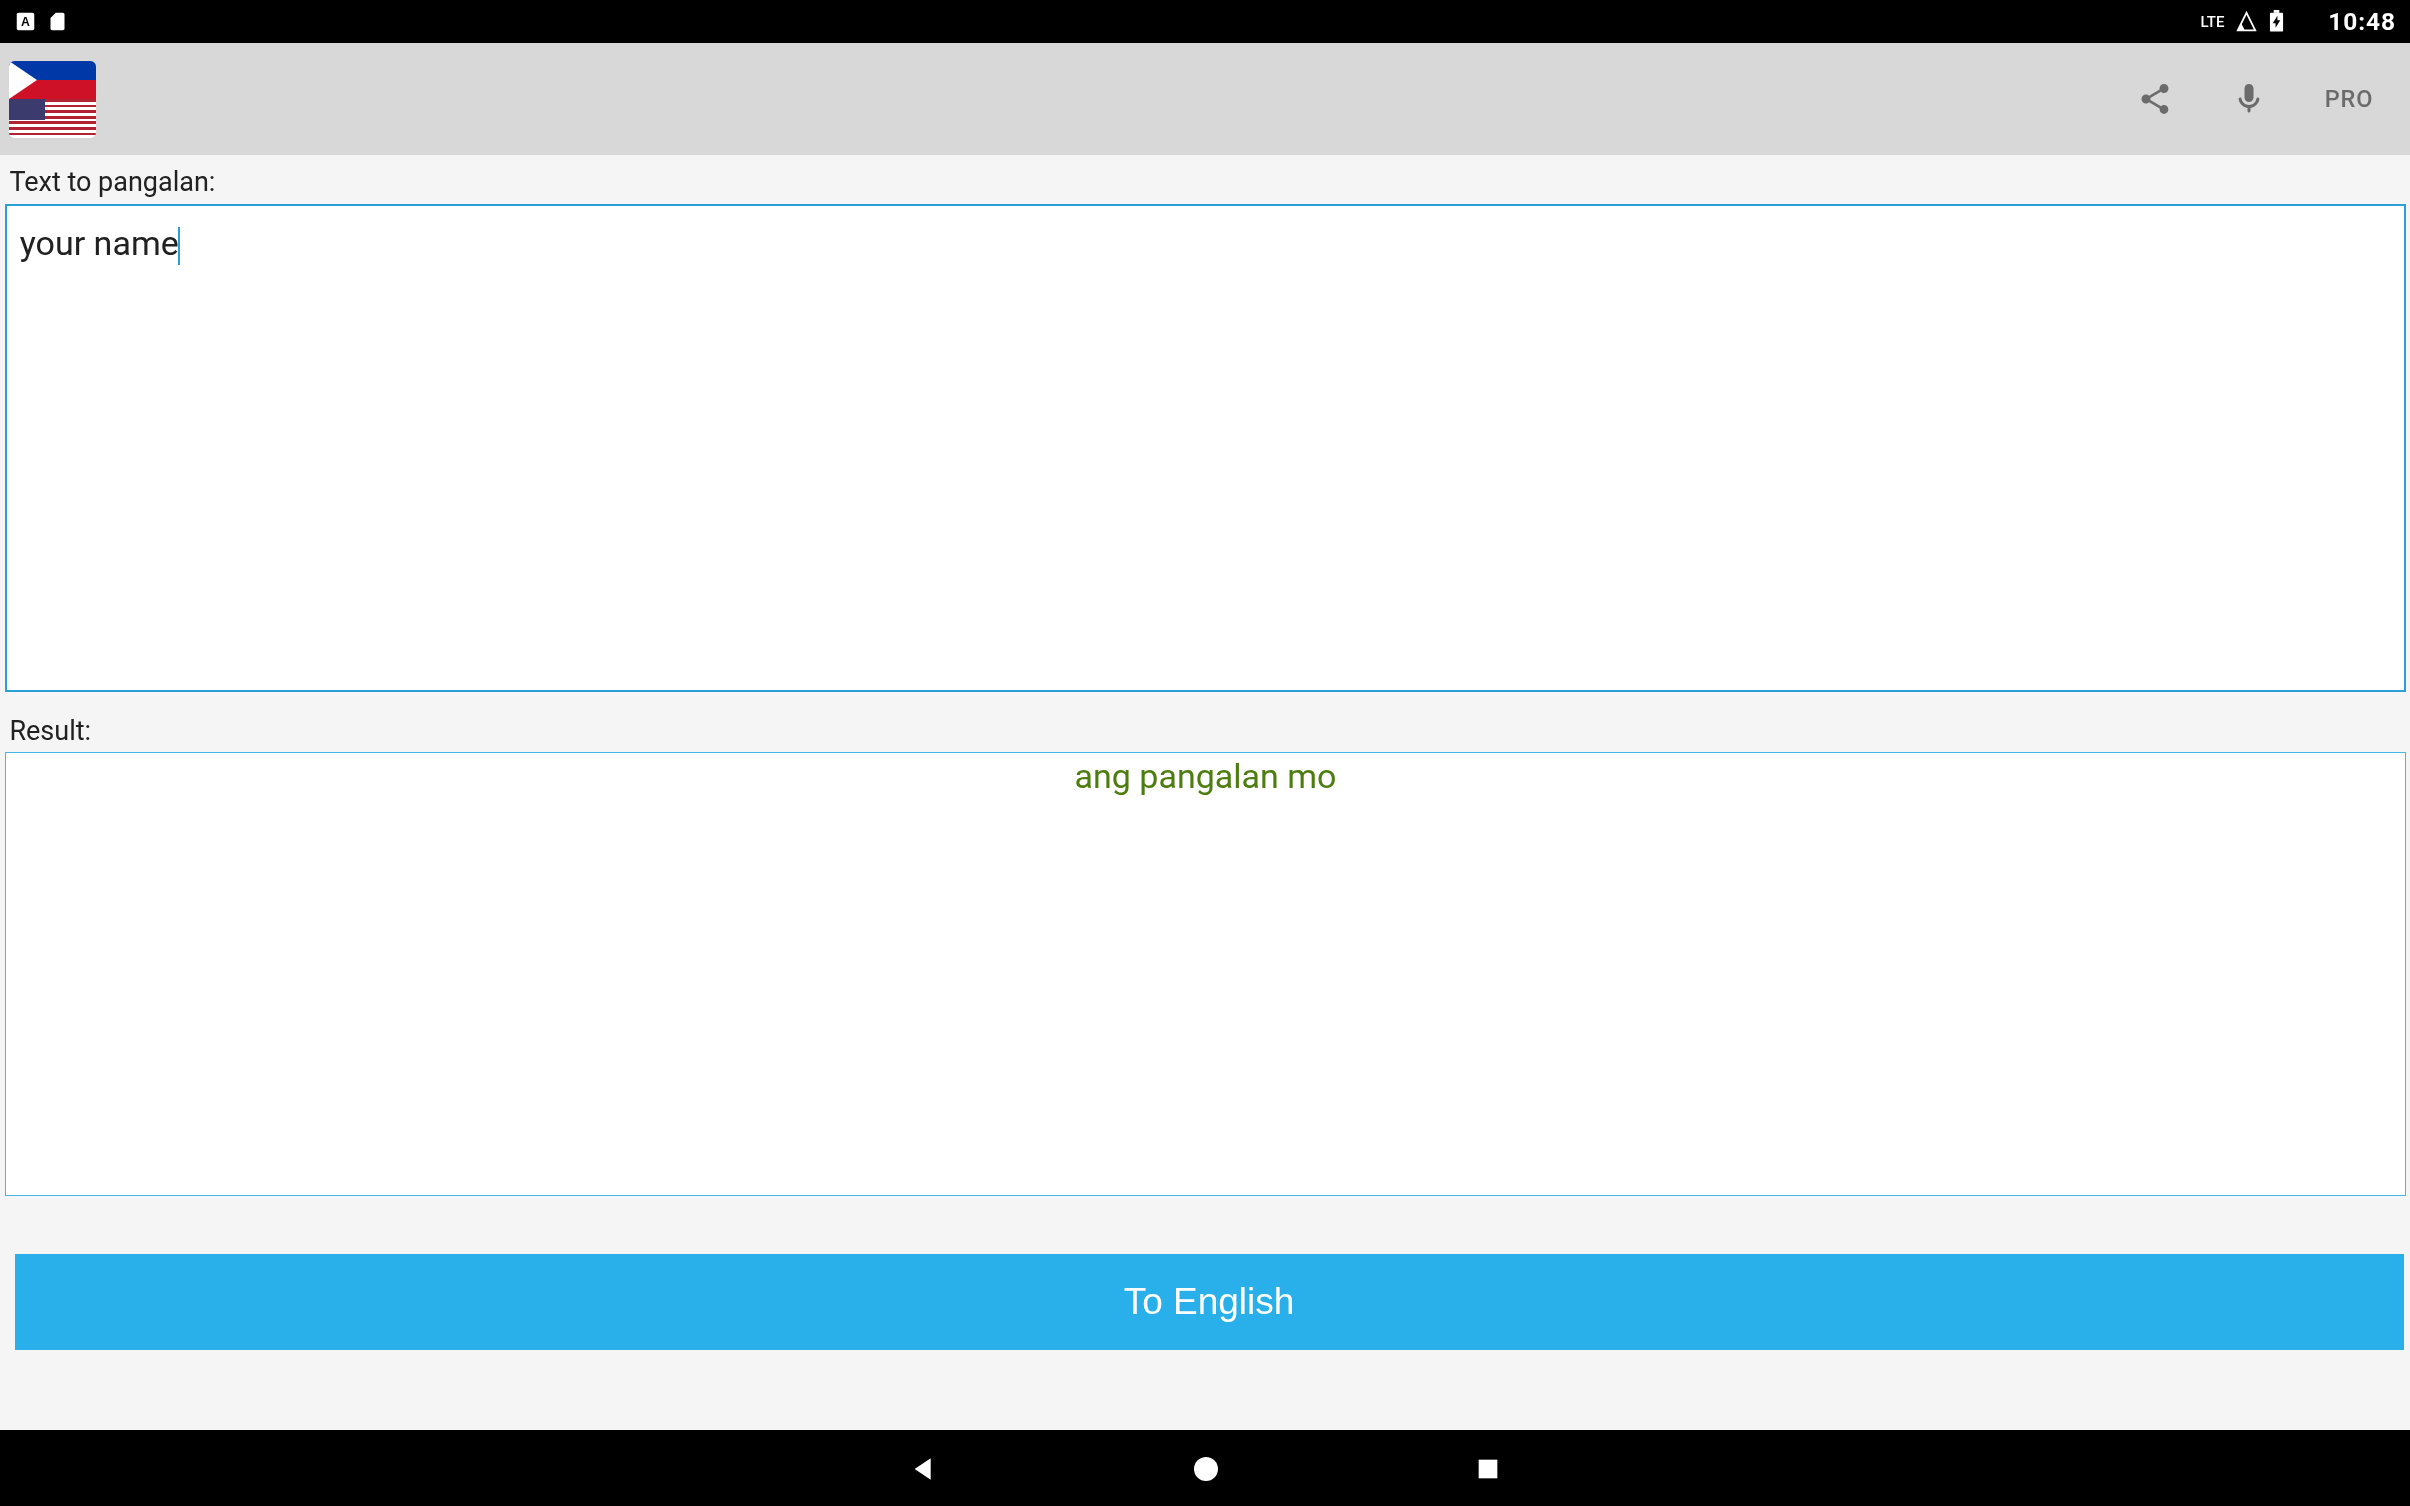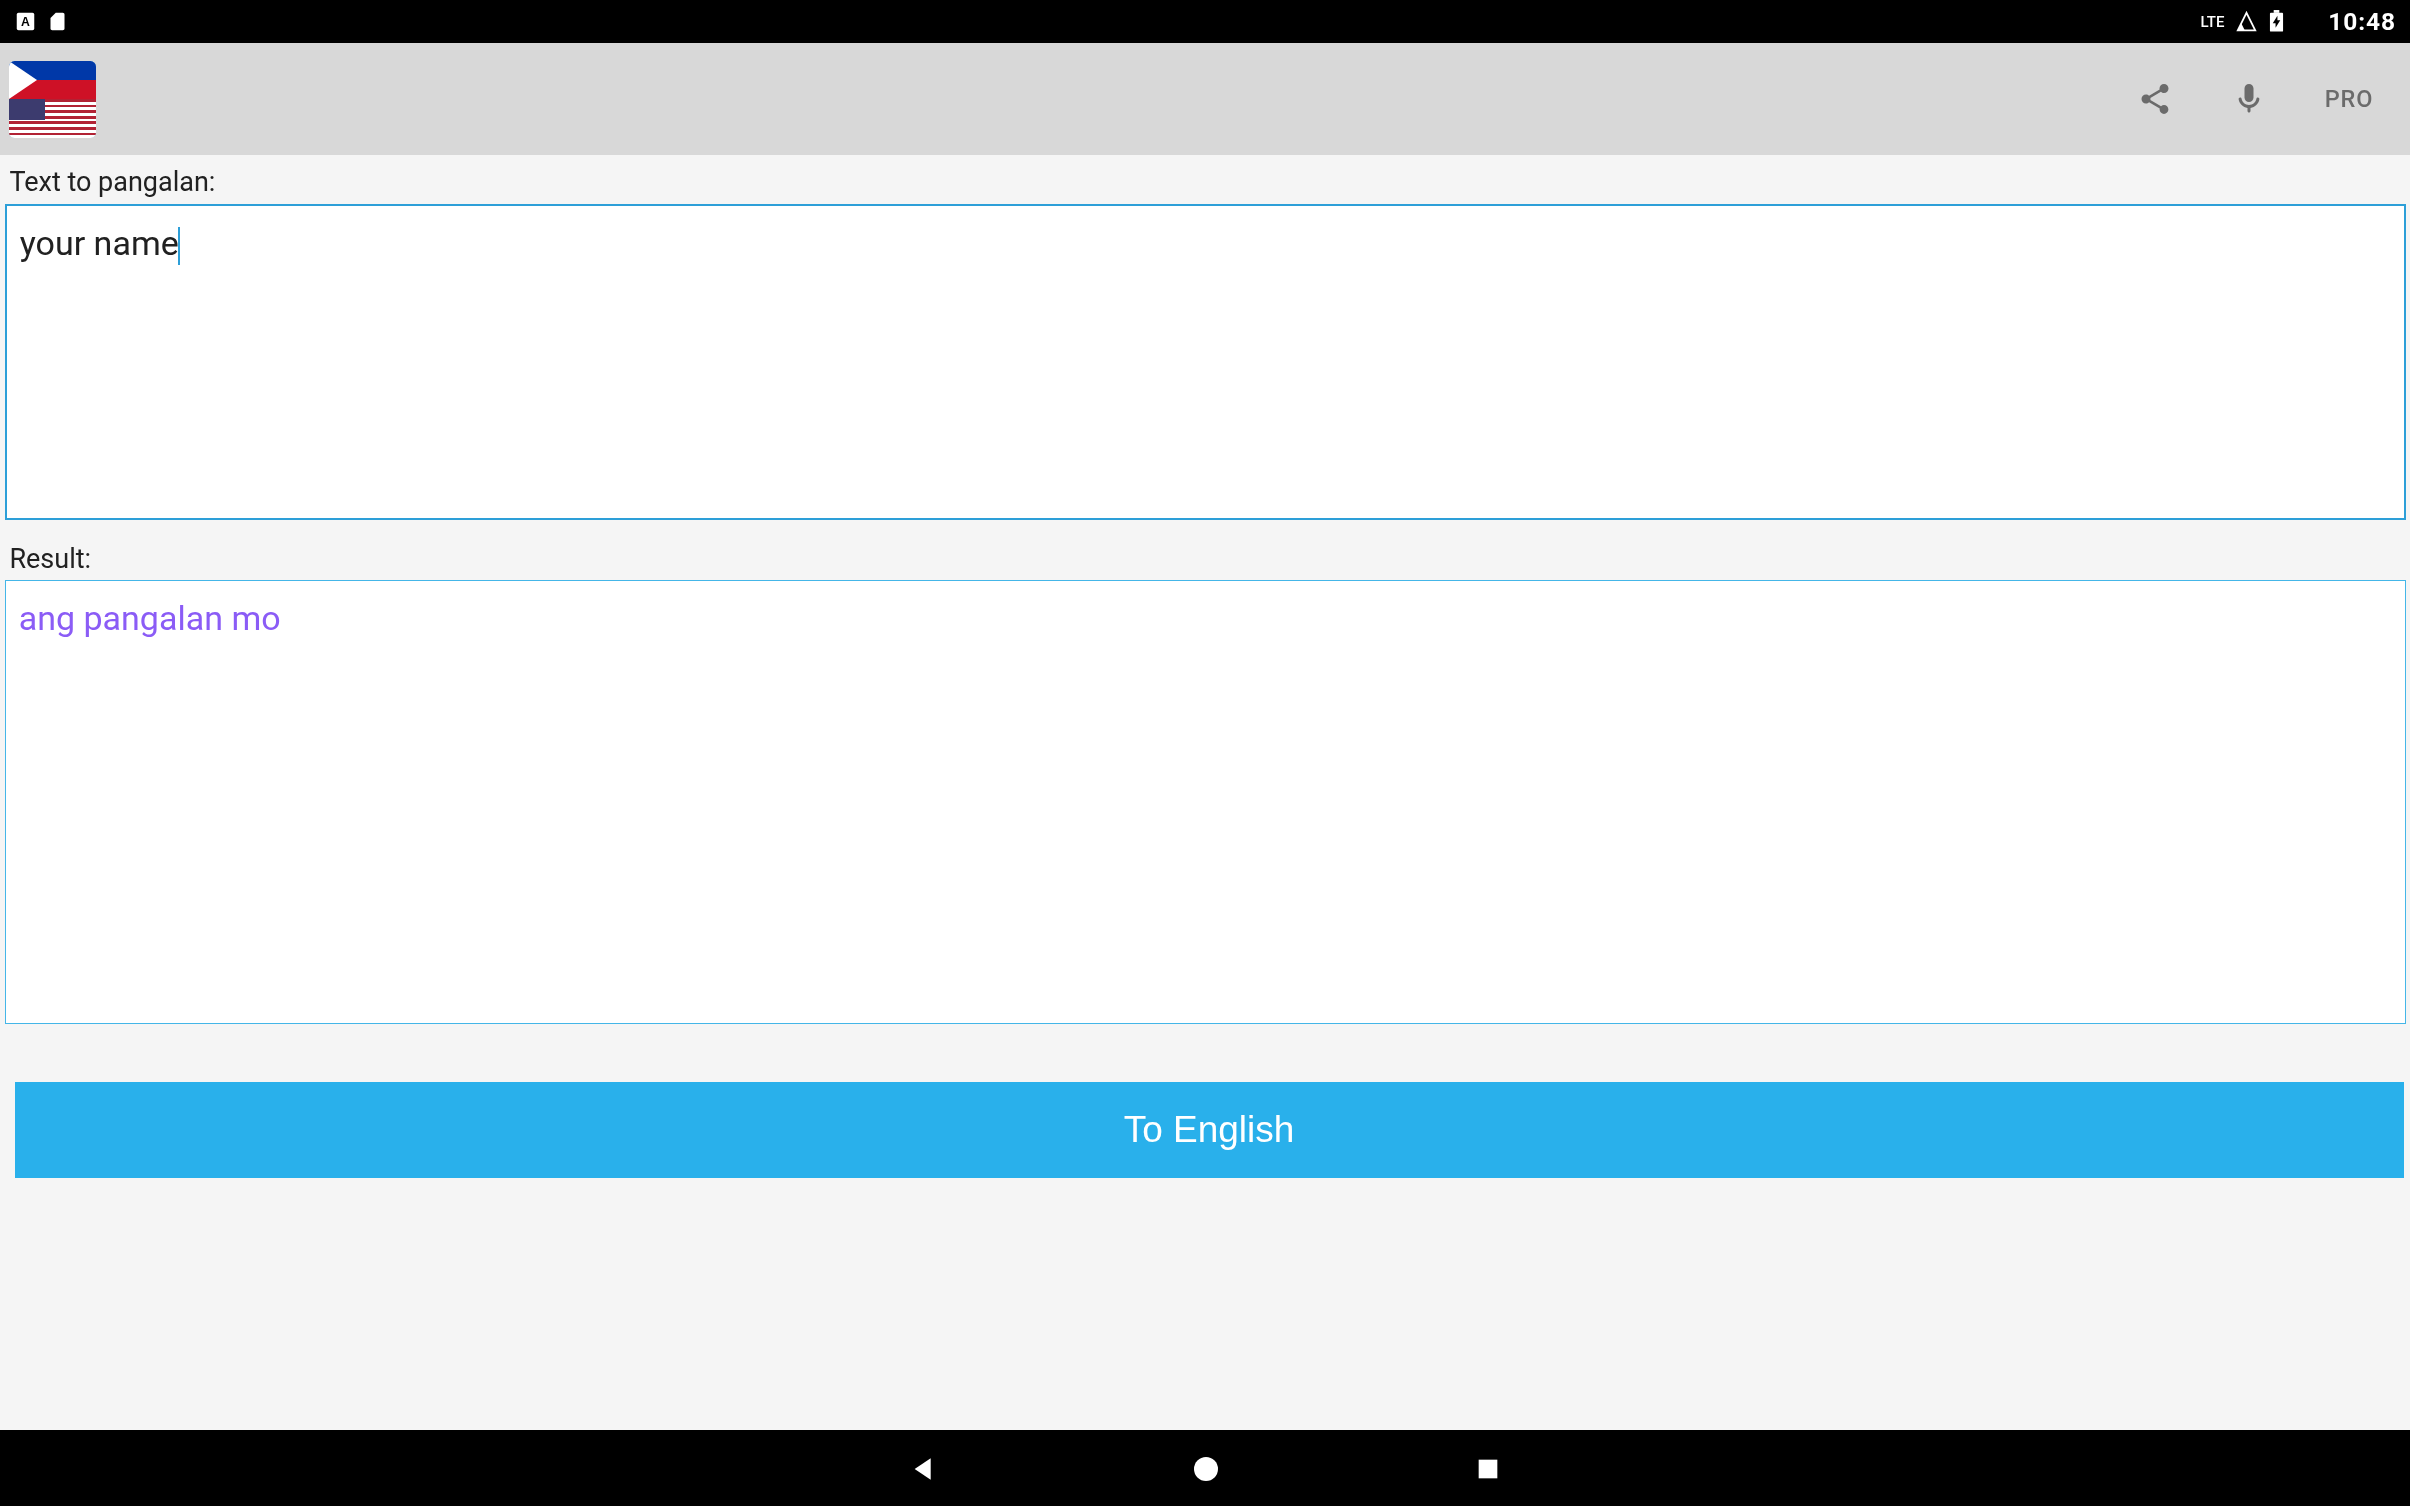--- a/index.html
+++ b/index.html
@@ -120,37 +120,38 @@
     }
     .section-label {
       font-size: 27px;
       color: #212121;
       padding: 3.8px 9.4px 5.6px 9.4px;
     }
     .input-box {
       margin: 0 4.7px;
       border: 2.8px solid #2d9fd8;
       background: #fff;
-      height: 316px;
+      height: 488px;
       padding: 17px 13px;
       font-size: 34px;
       color: #212121;
       resize: none;
       outline: none;
       font-family: inherit;
     }
     .result-box {
       margin: 0 4.7px;
       border: 0.9px solid #44b6e8;
       background: #fff;
       height: 444px;
-      padding: 17px 13px;
+      padding: 3px 13px;
       font-size: 34px;
-      color: #8b5cf6;
+      color: #4d7c0f;
       overflow: auto;
+      text-align: center;
     }
     .button-row {
       display: flex;
       gap: 9.4px;
       padding: 58px 7.5px 22.6px 7.5px;
       margin-left: 7px;
     }
     .translate-btn {
       flex: 1;
       height: 96px;

